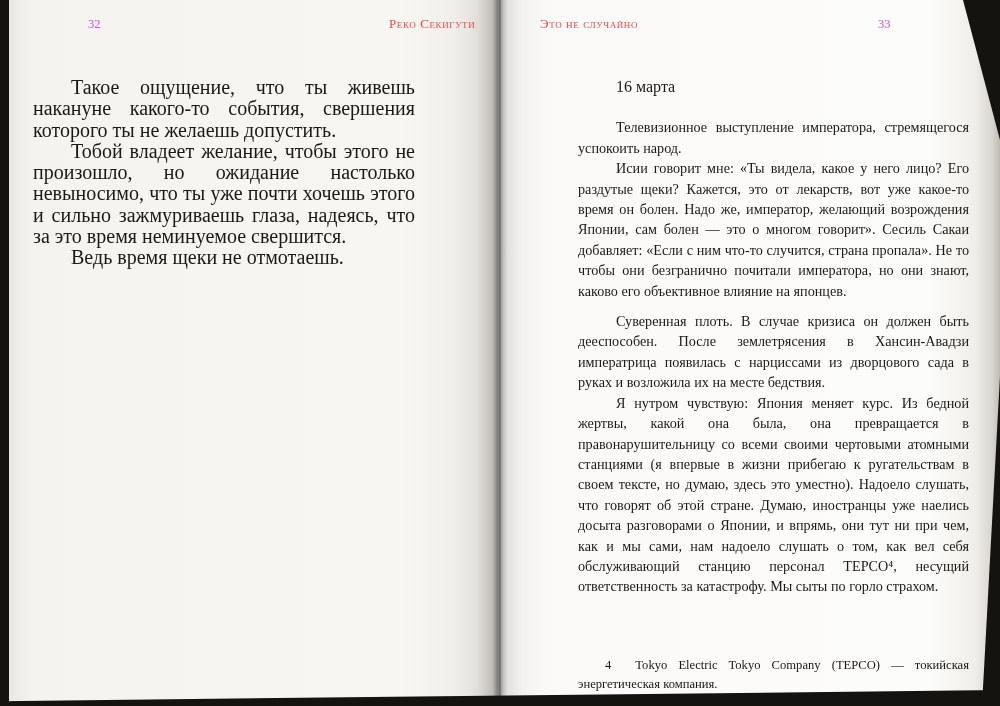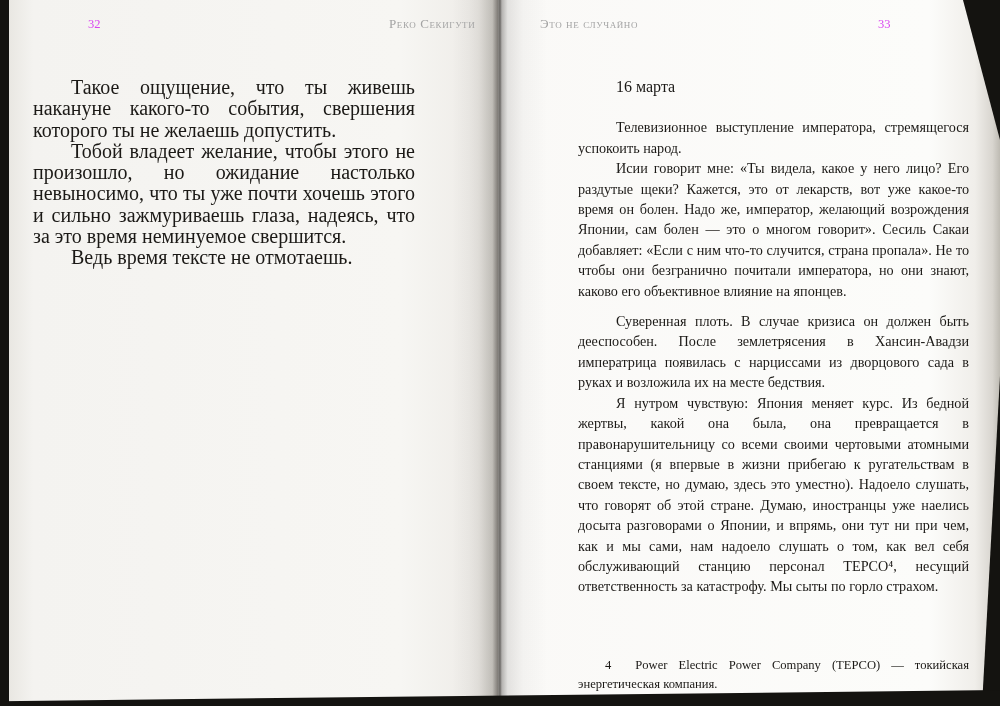--- a/index.html
+++ b/index.html
@@ -37,21 +37,21 @@
     clip-path:polygon(0 0,100% 0,100% 100%);}
   .corner-br{position:absolute;right:0;bottom:0;width:18px;height:330px;background:#141310;
     clip-path:polygon(100% 0,100% 100%,0 100%);}
   .edge-bottom{position:absolute;left:0;bottom:0;width:100%;height:16px;background:#141310;
     clip-path:polygon(0 70%,100% 0,100% 100%,0 100%);}
   
   .pagenum{position:absolute;top:17px;font-size:12.5px;color:#d946ef;}
   #pagenum-left{left:88px;}
   #pagenum-right{left:878px;}
   .running-header{position:absolute;top:16px;font-size:13px;font-variant:small-caps;
-    letter-spacing:0.6px;color:#a3a3a3;}
+    letter-spacing:0.6px;color:#ef4444;}
   #header-left{left:389px;}
   #header-right{left:540px;}
   .text-block{position:absolute;text-align:justify;}
   #left-text{left:33px;top:77px;width:382px;font-size:20px;line-height:21.3px;}
   #left-text p{margin:0;text-indent:38px;}
   #right-text{left:578px;top:77px;width:391px;font-size:14.2px;line-height:20.4px;}
   #right-text .date-heading{margin:0 0 20px 0;font-size:16px;font-weight:normal;}
   #right-text p{margin:0;text-indent:38px;}
   #right-text p.spaced{margin-top:10px;}
   .footnote{position:absolute;left:578px;top:656px;width:391px;
@@ -68,29 +68,29 @@
 <div class="corner-tr"></div>
 <div class="corner-br"></div>
 <div class="edge-bottom"></div>
 
 <div class="pagenum" id="pagenum-left">32</div>
 <div class="running-header" id="header-left">Реко Секигути</div>
 
 <div class="text-block" id="left-text">
   <p>Такое ощущение, что ты живешь накануне какого-то события, свершения которого ты не желаешь допустить.</p>
   <p>Тобой владеет желание, чтобы этого не произошло, но ожидание настолько невыносимо, что ты уже почти хочешь этого и сильно зажмуриваешь глаза, надеясь, что за это время неминуемое свершится.</p>
-  <p>Ведь время тексте не отмотаешь.</p>
+  <p>Ведь время щеки не отмотаешь.</p>
 </div>
 
 <div class="running-header" id="header-right">Это не случайно</div>
 <div class="pagenum" id="pagenum-right">33</div>
 
 <div class="text-block" id="right-text">
   <p class="date-heading">16 марта</p>
   <p>Телевизионное выступление императора, стремящегося успокоить народ.</p>
   <p>Исии говорит мне: «Ты видела, какое у него лицо? Его раздутые щеки? Кажется, это от лекарств, вот уже какое-то время он болен. Надо же, император, желающий возрождения Японии, сам болен — это о многом говорит». Сесиль Сакаи добавляет: «Если с ним что-то случится, страна пропала». Не то чтобы они безгранично почитали императора, но они знают, каково его объективное влияние на японцев.</p>
   <p class="spaced">Суверенная плоть. В случае кризиса он должен быть дееспособен. После землетрясения в Хансин-Авадзи императрица появилась с нарциссами из дворцового сада в руках и возложила их на месте бедствия.</p>
   <p>Я нутром чувствую: Япония меняет курс. Из бедной жертвы, какой она была, она превращается в правонарушительницу со всеми своими чертовыми атомными станциями (я впервые в жизни прибегаю к ругательствам в своем тексте, но думаю, здесь это уместно). Надоело слушать, что говорят об этой стране. Думаю, иностранцы уже наелись досыта разговорами о Японии, и впрямь, они тут ни при чем, как и мы сами, нам надоело слушать о том, как вел себя обслуживающий станцию персонал TEPCO⁴, несущий ответственность за катастрофу. Мы сыты по горло страхом.</p>
 </div>
 
 <div class="footnote">
-  <span class="fn-marker">4</span><span>Power Electric Power Company (TEPCO) — токийская энергетическая компания.</span>
+  <span class="fn-marker">4</span><span>Tokyo Electric Tokyo Company (TEPCO) — токийская энергетическая компания.</span>
 </div>
 
 </body></html>

